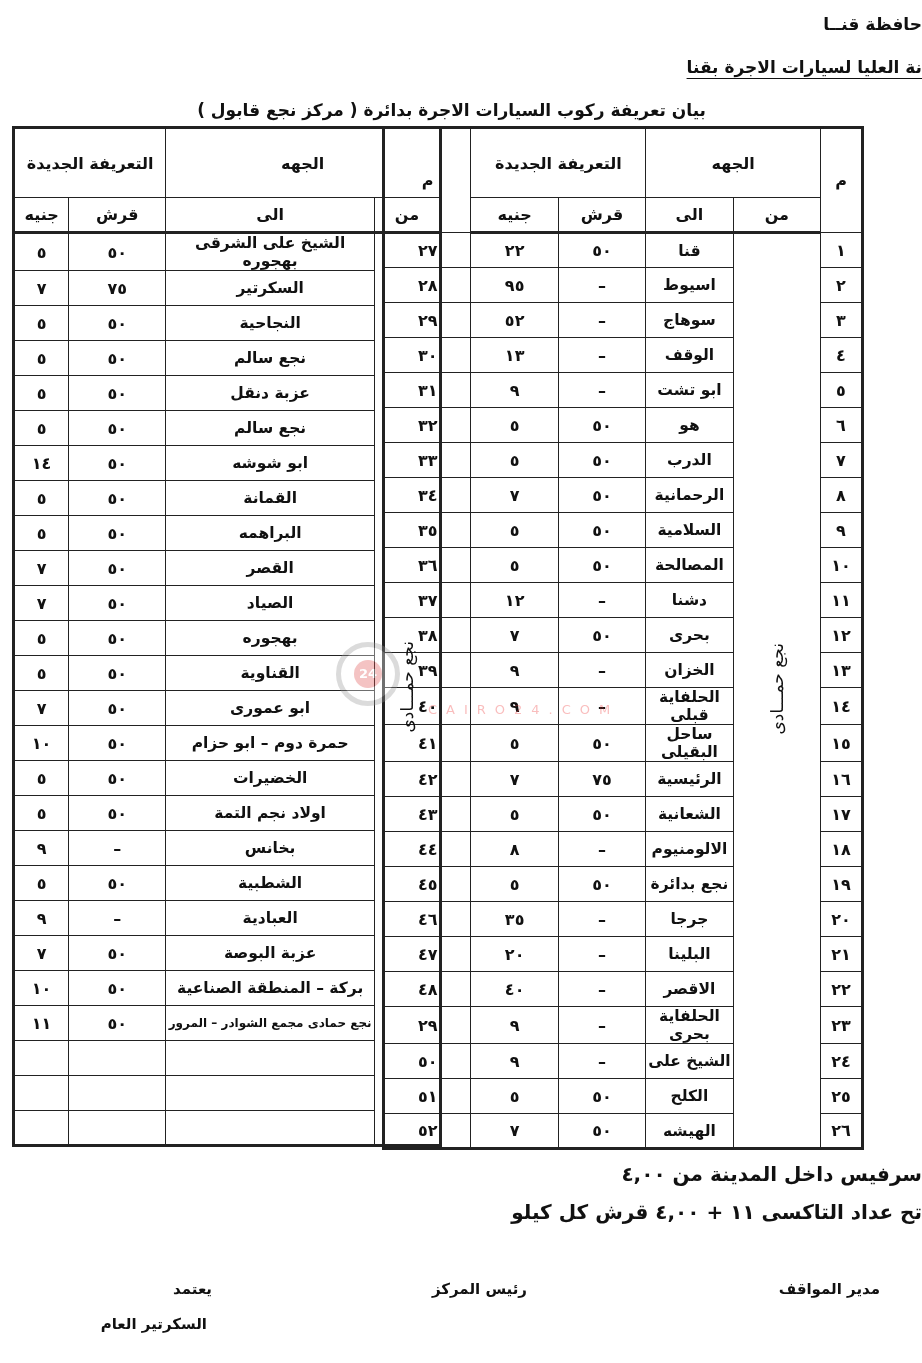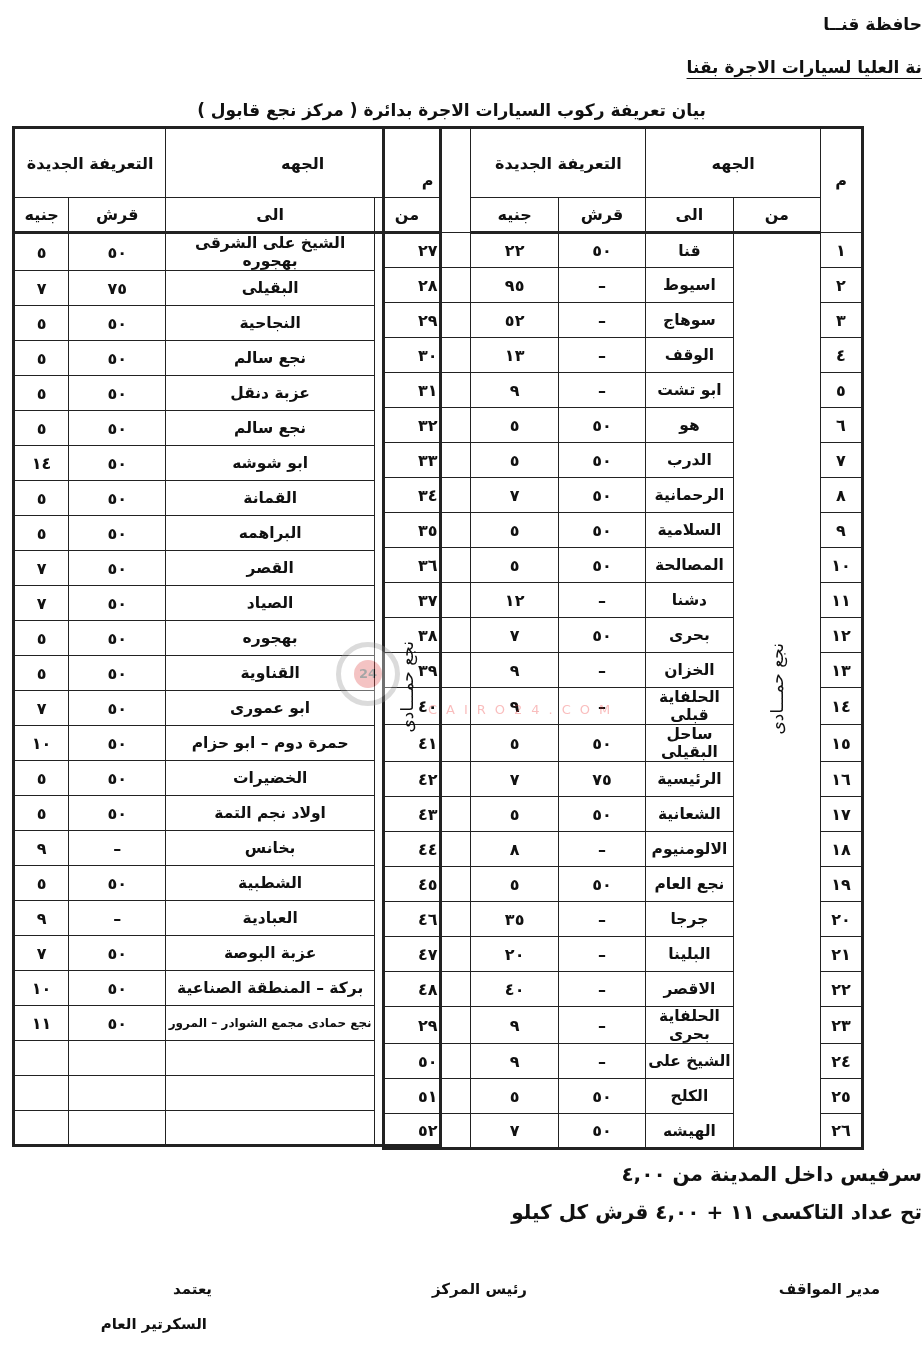--- a/index.html
+++ b/index.html
@@ -48,21 +48,21 @@
     .sig-secretary { right: 715px; top: 1315px; }
 
     .watermark {
       position: absolute; left: 336px; top: 640px; width: 260px; height: 90px;
       opacity: 0.35; pointer-events: none; direction: ltr;
     }
     .wm-clock {
       position: absolute; left: 0; top: 2px; width: 64px; height: 64px; border-radius: 50%;
       border: 5px solid #999; background: #fff;
     }
-    .wm-clock .dot { position: absolute; left: 13px; top: 13px; width: 28px; height: 28px; border-radius: 50%; background: #e05555; color:#000000; font-size: 13px; text-align:center; line-height:28px; font-weight:bold; }
+    .wm-clock .dot { position: absolute; left: 13px; top: 13px; width: 28px; height: 28px; border-radius: 50%; background: #e05555; color:#ffffff; font-size: 13px; text-align:center; line-height:28px; font-weight:bold; }
     .wm-text { position: absolute; left: 70px; top: -6px; font-size: 62px; font-weight: bold; color: #888; direction: rtl; }
     .wm-sub { position: absolute; left: 92px; top: 62px; font-size: 13px; letter-spacing: 9px; color: #ef4444; }
   </style>
 </head>
 <body>
 
 <div class="hdr1">حافظة قنــا</div>
 <div class="hdr2">نة العليا لسيارات الاجرة بقنا</div>
 <div class="doc-title">
   <span>بيان تعريفة ركوب السيارات الاجرة بدائرة</span>
@@ -208,21 +208,21 @@
       </tr>
       <tr>
         <td>١٨</td>
         <td class="dest">الالومنيوم</td>
         <td>–</td>
         <td>٨</td>
         <td>٤٤</td>
       </tr>
       <tr>
         <td>١٩</td>
-        <td class="dest">نجع العام</td>
+        <td class="dest">نجع بدائرة</td>
         <td>٥٠</td>
         <td>٥</td>
         <td>٤٥</td>
       </tr>
       <tr>
         <td>٢٠</td>
         <td class="dest">جرجا</td>
         <td>–</td>
         <td>٣٥</td>
         <td>٤٦</td>
@@ -292,21 +292,21 @@
     </tr>
   </thead>
   <tbody id="left-body">
       <tr>
         <td rowspan="26" class="from"><span class="vert">نجع حمـــادى</span></td>
         <td class="dest">الشيخ على الشرقى بهجوره</td>
         <td>٥٠</td>
         <td>٥</td>
       </tr>
       <tr>
-        <td class="dest">البقيلى</td>
+        <td class="dest">السكرتير</td>
         <td>٧٥</td>
         <td>٧</td>
       </tr>
       <tr>
         <td class="dest">النجاحية</td>
         <td>٥٠</td>
         <td>٥</td>
       </tr>
       <tr>
         <td class="dest">نجع سالم</td>

